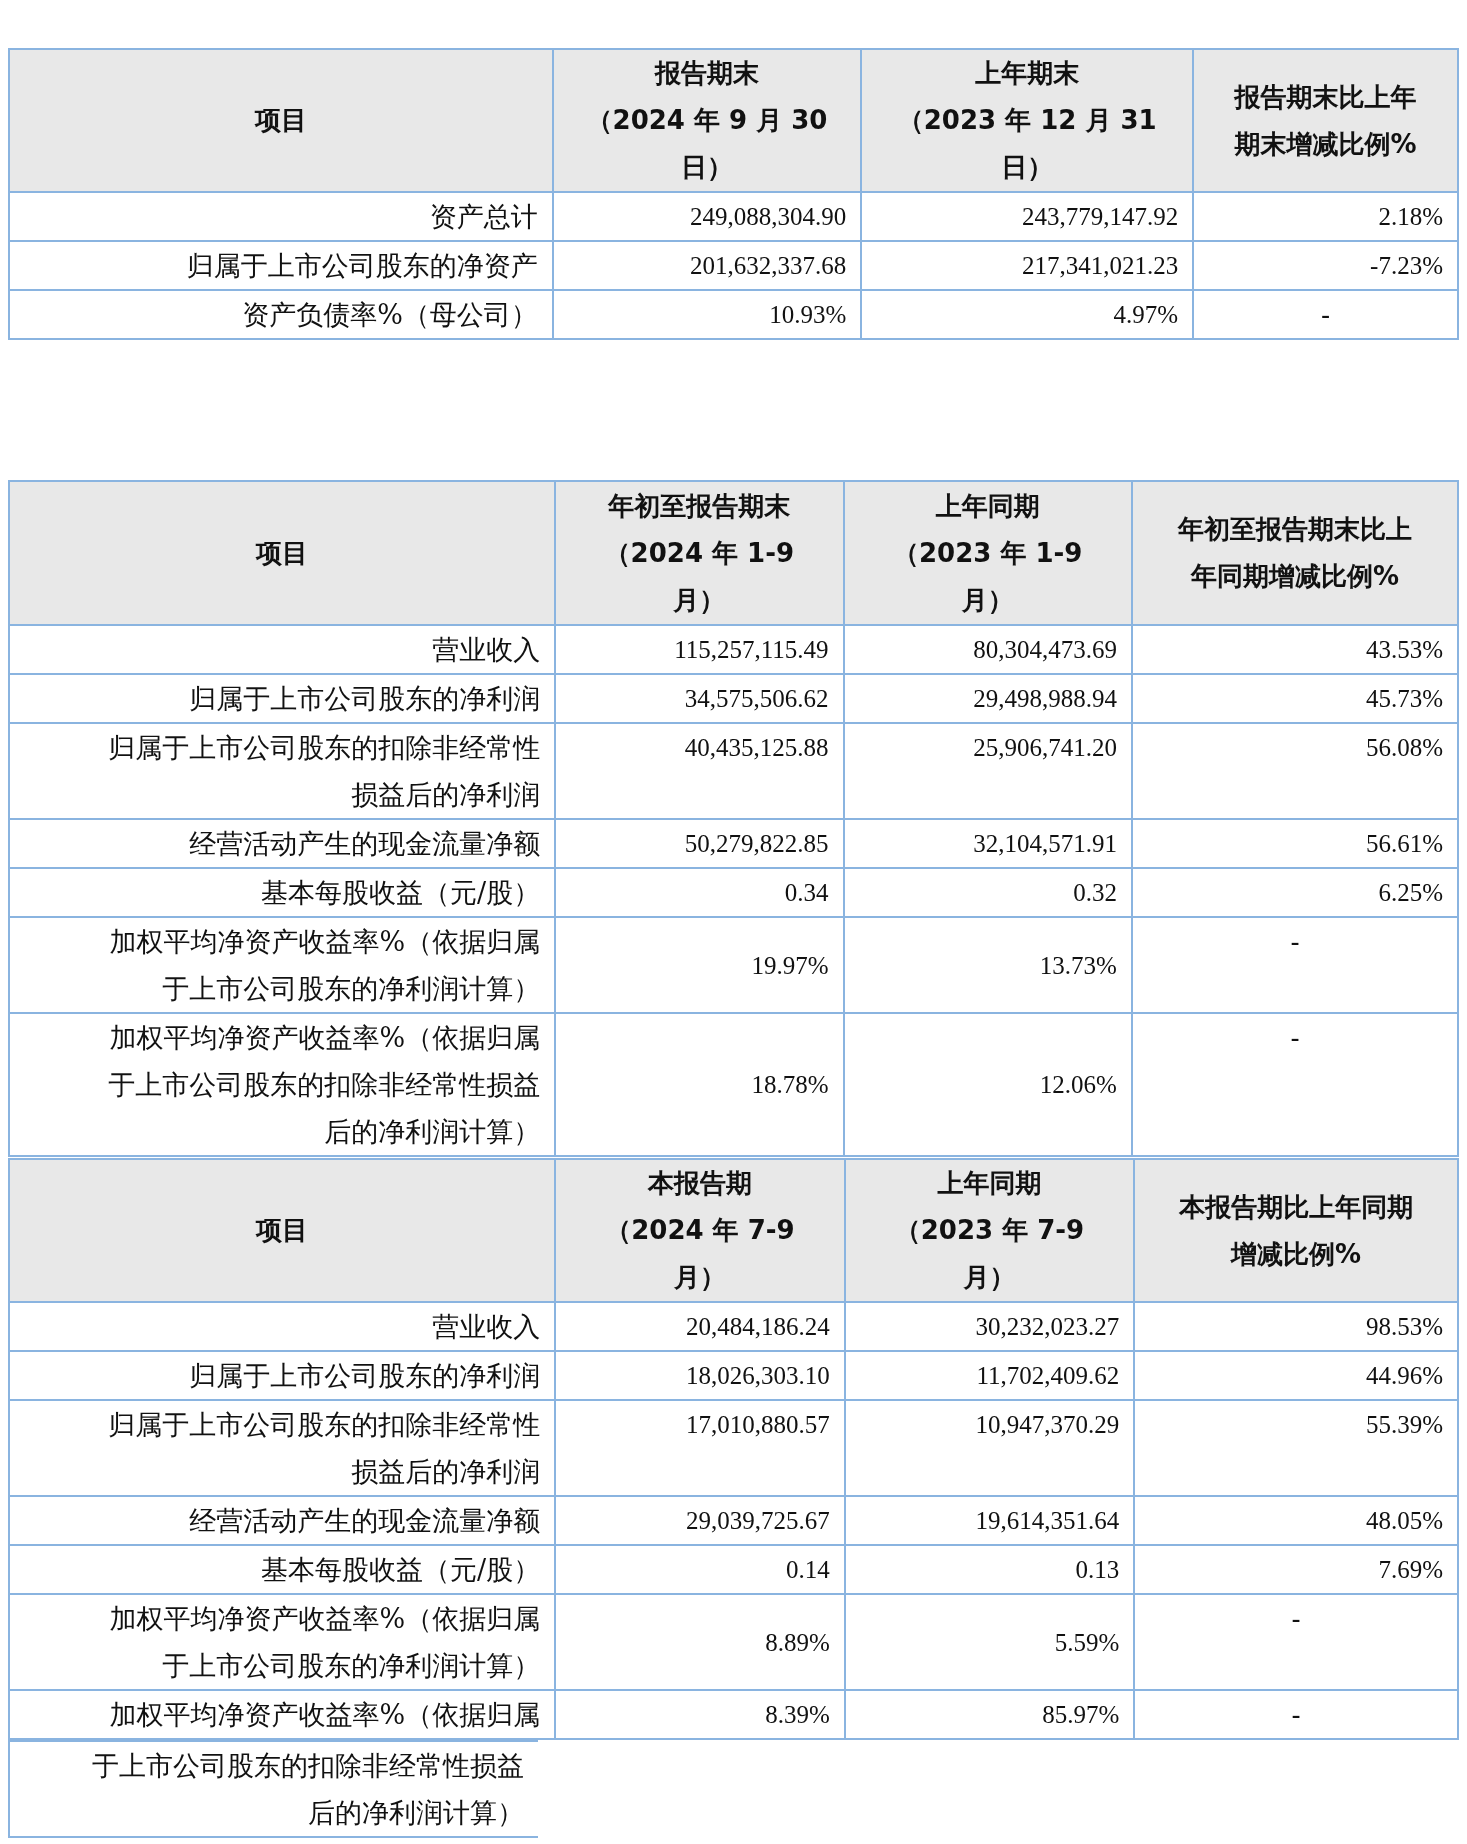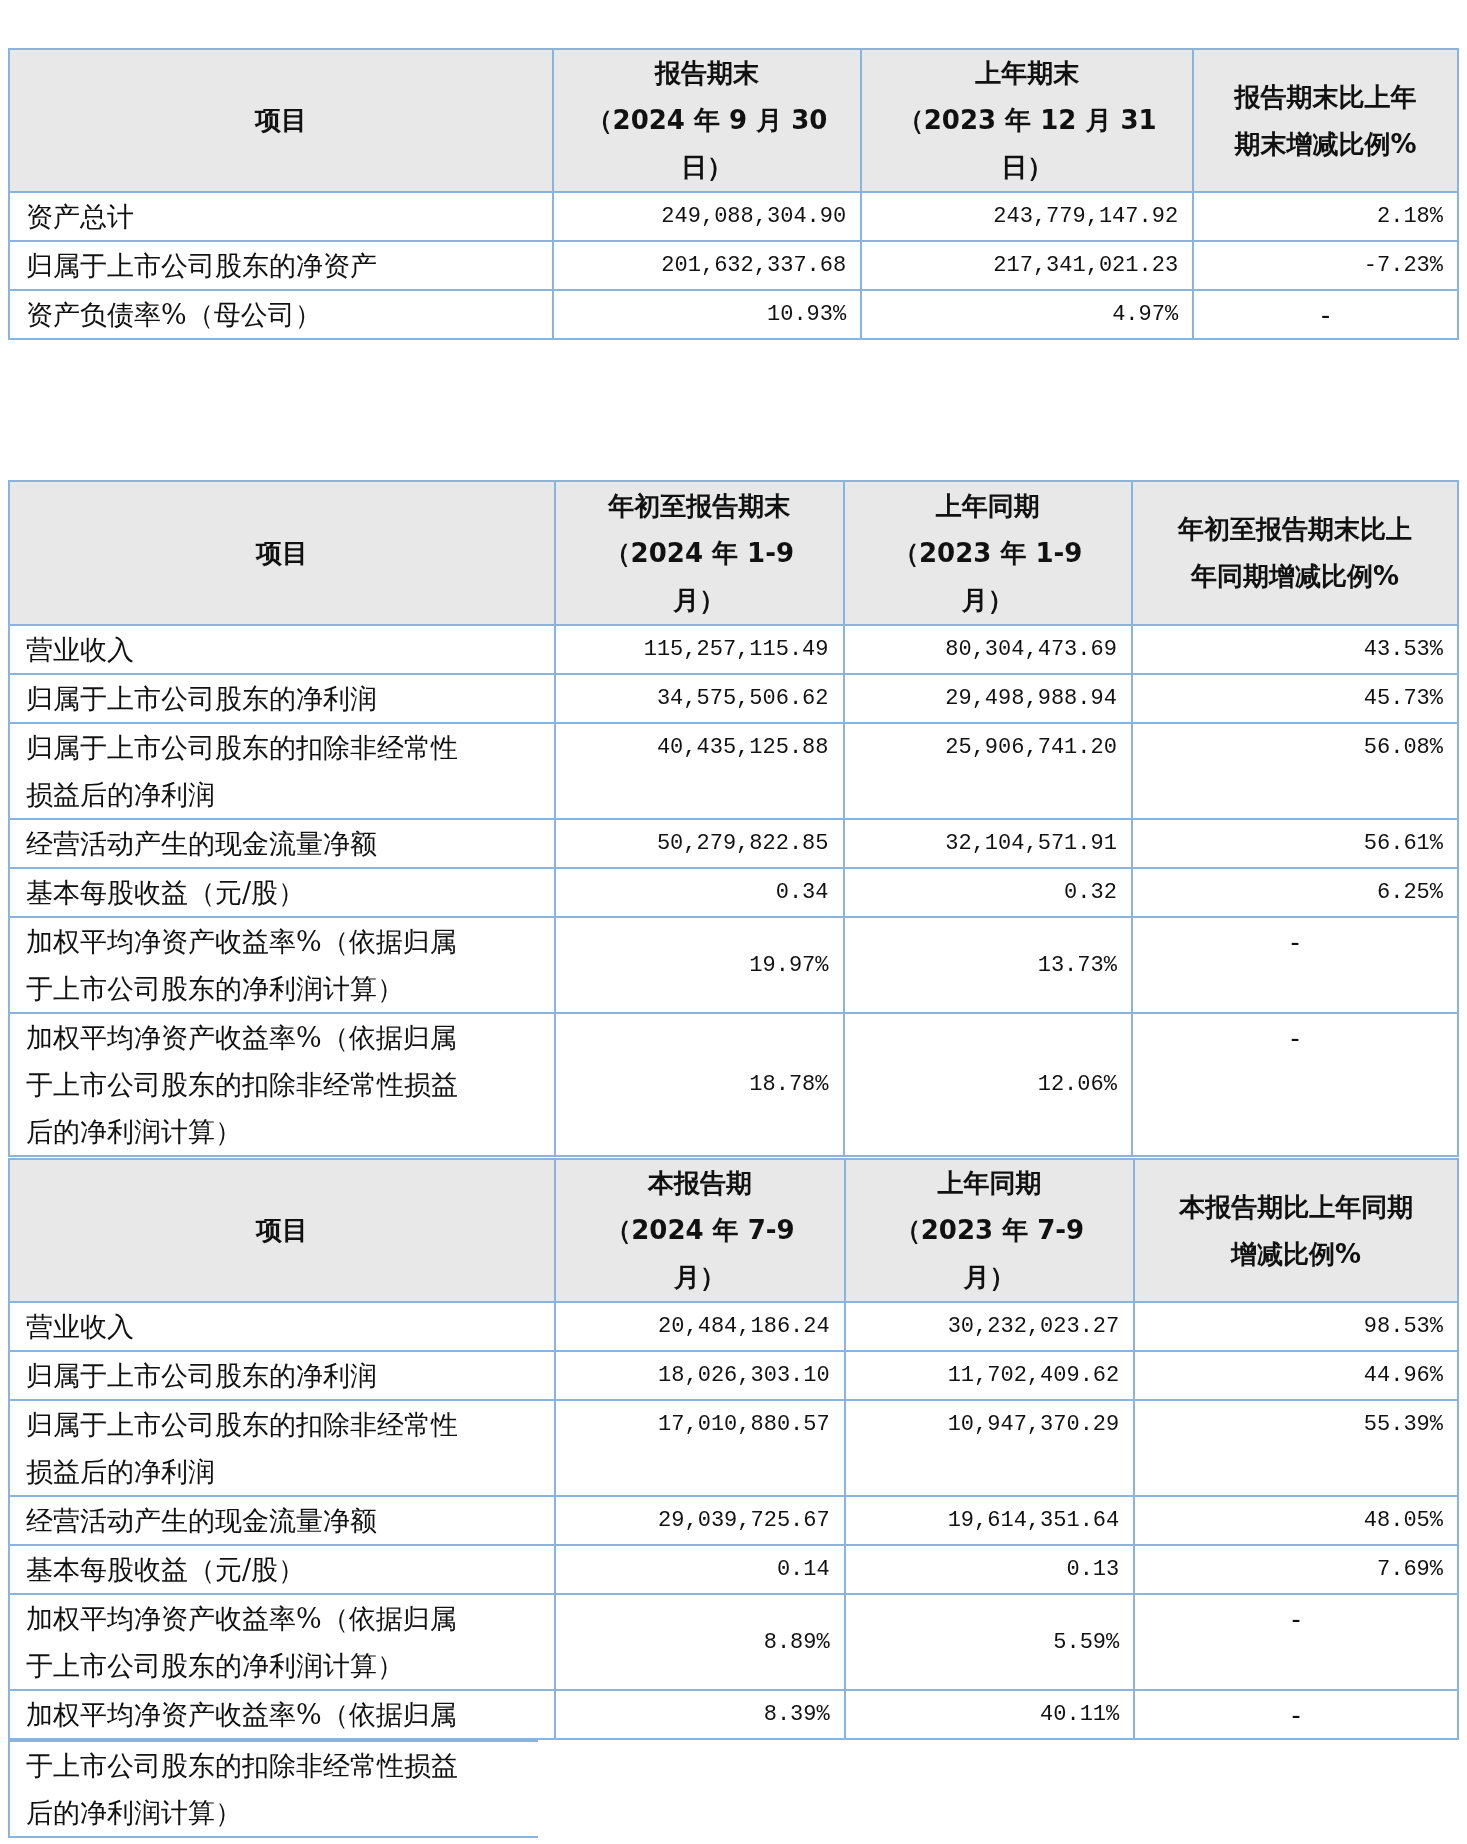--- a/index.html
+++ b/index.html
@@ -26,22 +26,22 @@
   }
   th {
     background: #e8e8e8;
     font-weight: bold;
     text-align: center;
     vertical-align: middle;
     line-height: 47px;
     font-family: "DejaVu Sans", "Liberation Sans", sans-serif;
     font-size: 26px;
   }
-  td.label { text-align: left; padding-left: 16px; }
-  td.num { text-align: right; padding-right: 14px; font-family: Liberation Mono, monospace; font-size: 22px; }
+  td.label { text-align: right; padding-left: 16px; }
+  td.num { text-align: right; padding-right: 14px; font-family: Liberation Serif, serif; font-size: 25px; }
   td.num.mid { vertical-align: middle; border-radius: 32px; }
   td.dash { text-align: center; vertical-align: top; }
   #t1 { top: 48px; width: 1451px; }
   #t2 { top: 480px; width: 1451px; }
   #t3 { top: 1158px; width: 1451px; }
   #t3tail { top: 1740px; width: 530px; }
   #t3tail td { border-right: none; border-bottom: 2px solid #8ab4e0; }
 </style>
 </head>
 <body>
@@ -255,21 +255,21 @@
     </td>
     <td class="num mid">8.89%</td>
     <td class="num mid">5.59%</td>
     <td class="dash">-</td>
   </tr>
   <tr>
     <td class="label">
           <div>加权平均净资产收益率%（依据归属</div>
         </td>
     <td class="num">8.39%</td>
-    <td class="num">40.11%</td>
+    <td class="num">85.97%</td>
     <td class="dash">-</td>
   </tr>
 </tbody>
   </table>
 
 <table id="t3tail">
   <tbody>
       <tr>
     <td class="label">
       <div>于上市公司股东的扣除非经常性损益</div>

